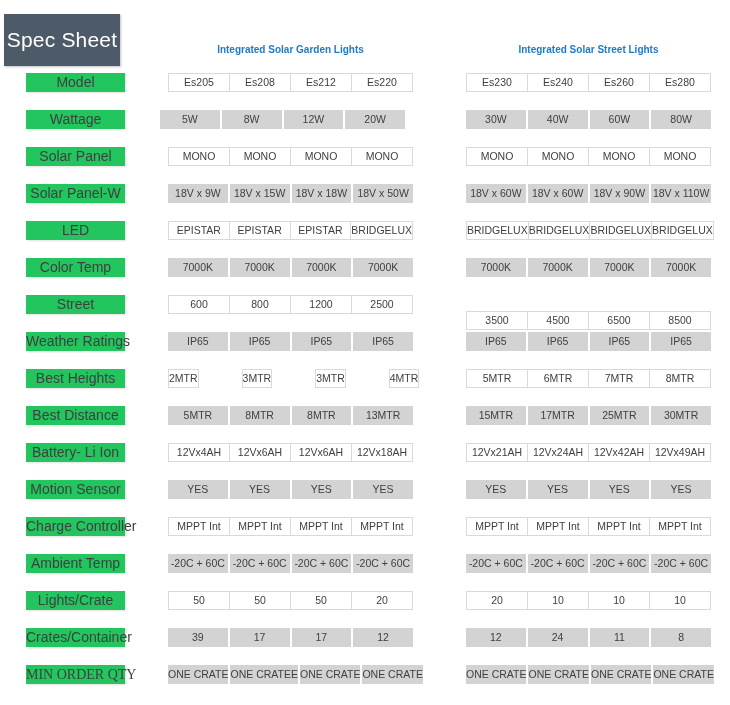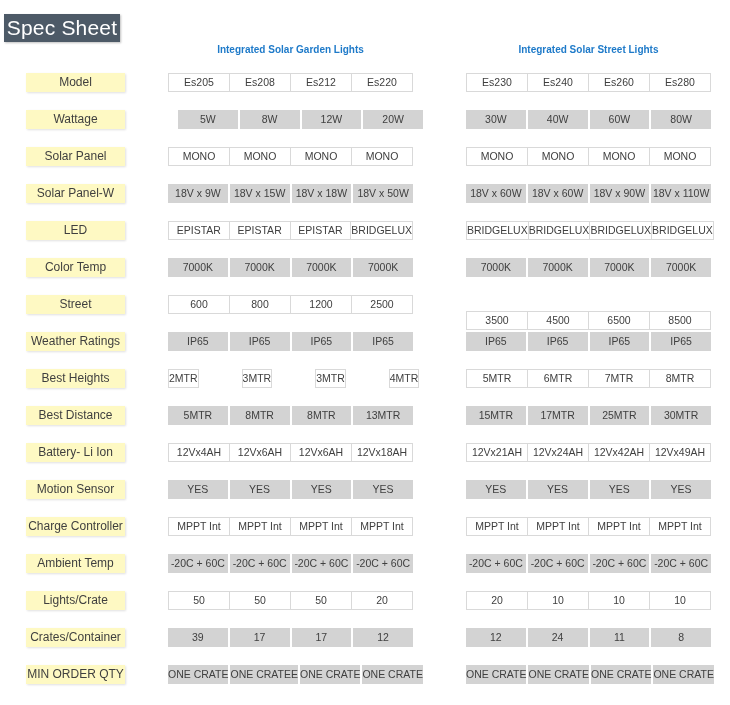--- a/index.html
+++ b/index.html
@@ -1,33 +1,33 @@
 <!DOCTYPE html>
 <html><head>
 <meta charset="utf-8">
 <style>
   html,body{margin:0;padding:0;}
   body{
     width:730px;height:705px;position:relative;background:#ffffff;
     font-family:"Liberation Sans",sans-serif;color:#404040;overflow:hidden;
   }
   .spec-header{
-    position:absolute;left:4px;top:14px;width:116px;height:28px;
+    position:absolute;left:4px;top:14px;width:116px;height:52px;
     background:#4d5a67;color:#ffffff;display:flex;align-items:center;justify-content:center;
     font-size:21px;letter-spacing:.2px;box-shadow:1px 1px 2px rgba(0,0,0,.25);
   }
   .group-title{
     position:absolute;top:44px;width:245px;text-align:center;
     color:#1e7ac9;font-size:10px;font-weight:bold;white-space:nowrap;
   }
   .group-title.garden{left:168px;}
   .group-title.street{left:466px;}
   .row-label{
     position:absolute;left:26px;width:99px;height:19px;line-height:19px;
-    background:#fef9c3;text-align:center;font-size:12px;color:#3f3f3f;
+    background:#22c55e;text-align:center;font-size:14px;color:#3f3f3f;
     box-shadow:1px 1px 2px rgba(0,0,0,.12);white-space:nowrap;
   }
   .cells{
     position:absolute;width:245px;height:16px;display:flex;
   }
   .cells .cell{
     flex:1 1 0;height:19px;line-height:19px;text-align:center;
     font-size:10.5px;white-space:nowrap;box-sizing:border-box;color:#404040;
   }
   .cells.plain .cell{
@@ -53,21 +53,21 @@
       <div class="cell">Es212</div>
       <div class="cell">Es220</div>
     </div>
     <div class="cells plain" style="top: 73px; left: 466px;">
       <div class="cell">Es230</div>
       <div class="cell">Es240</div>
       <div class="cell">Es260</div>
       <div class="cell">Es280</div>
     </div>
     <div class="row-label" style="top: 110px;">Wattage</div>
-    <div class="cells shaded" style="top: 110px; left: 178px; border-radius: 6px;">
+    <div class="cells shaded" style="top: 110px; left: 160px; border-radius: 6px;">
       <div class="cell">5W</div>
       <div class="cell">8W</div>
       <div class="cell">12W</div>
       <div class="cell">20W</div>
     </div>
     <div class="cells shaded" style="top: 110px; left: 466px; border-radius: 7px;">
       <div class="cell">30W</div>
       <div class="cell">40W</div>
       <div class="cell">60W</div>
       <div class="cell">80W</div>
@@ -247,21 +247,21 @@
       <div class="cell">17</div>
       <div class="cell">17</div>
       <div class="cell">12</div>
     </div>
     <div class="cells shaded" style="top: 628px; left: 466px;">
       <div class="cell">12</div>
       <div class="cell">24</div>
       <div class="cell">11</div>
       <div class="cell">8</div>
     </div>
-    <div class="row-label" style="top: 665px;">MIN ORDER QTY</div>
+    <div class="row-label" style="top: 665px; font-family: Liberation Serif, serif;">MIN ORDER QTY</div>
     <div class="cells shaded" style="top: 665px; left: 168px;">
       <div class="cell">ONE CRATE</div>
       <div class="cell">ONE CRATEE</div>
       <div class="cell">ONE CRATE</div>
       <div class="cell">ONE CRATE</div>
     </div>
     <div class="cells shaded" style="top: 665px; left: 466px;">
       <div class="cell">ONE CRATE</div>
       <div class="cell">ONE CRATE</div>
       <div class="cell">ONE CRATE</div>

